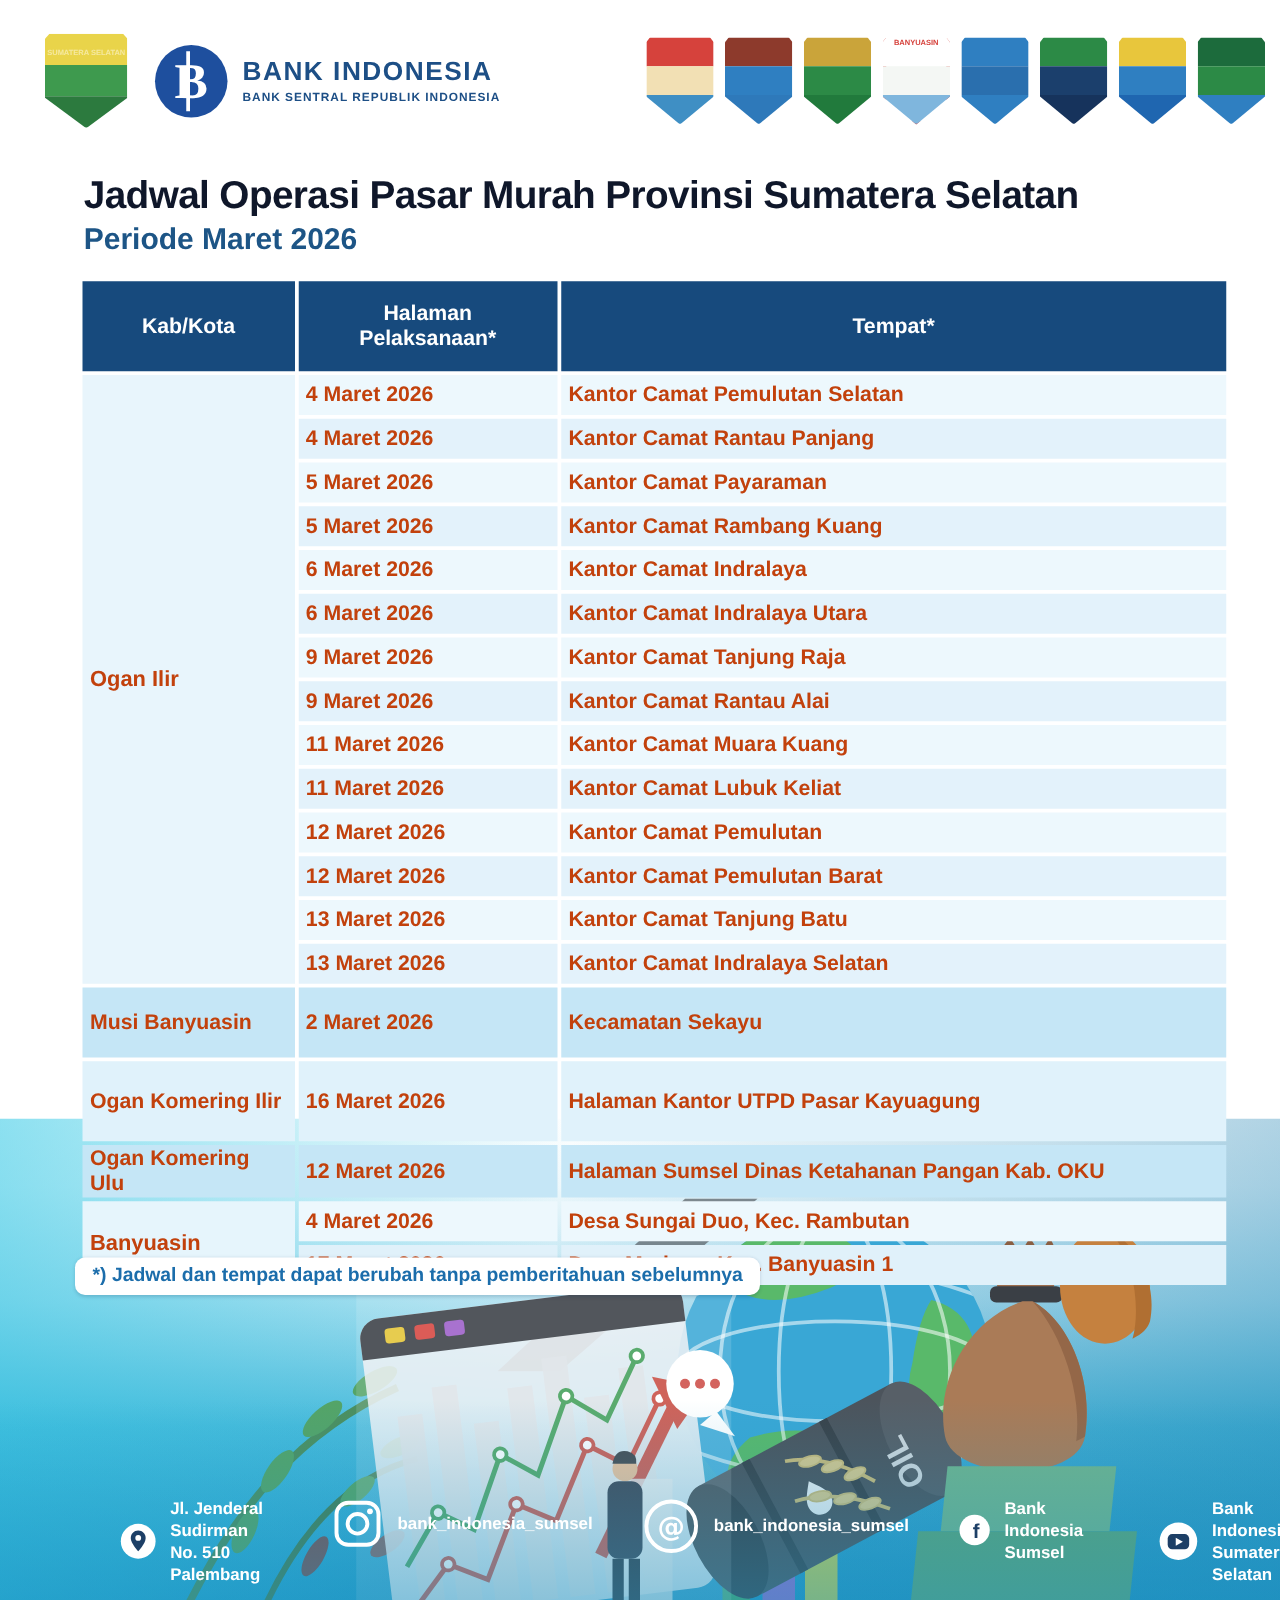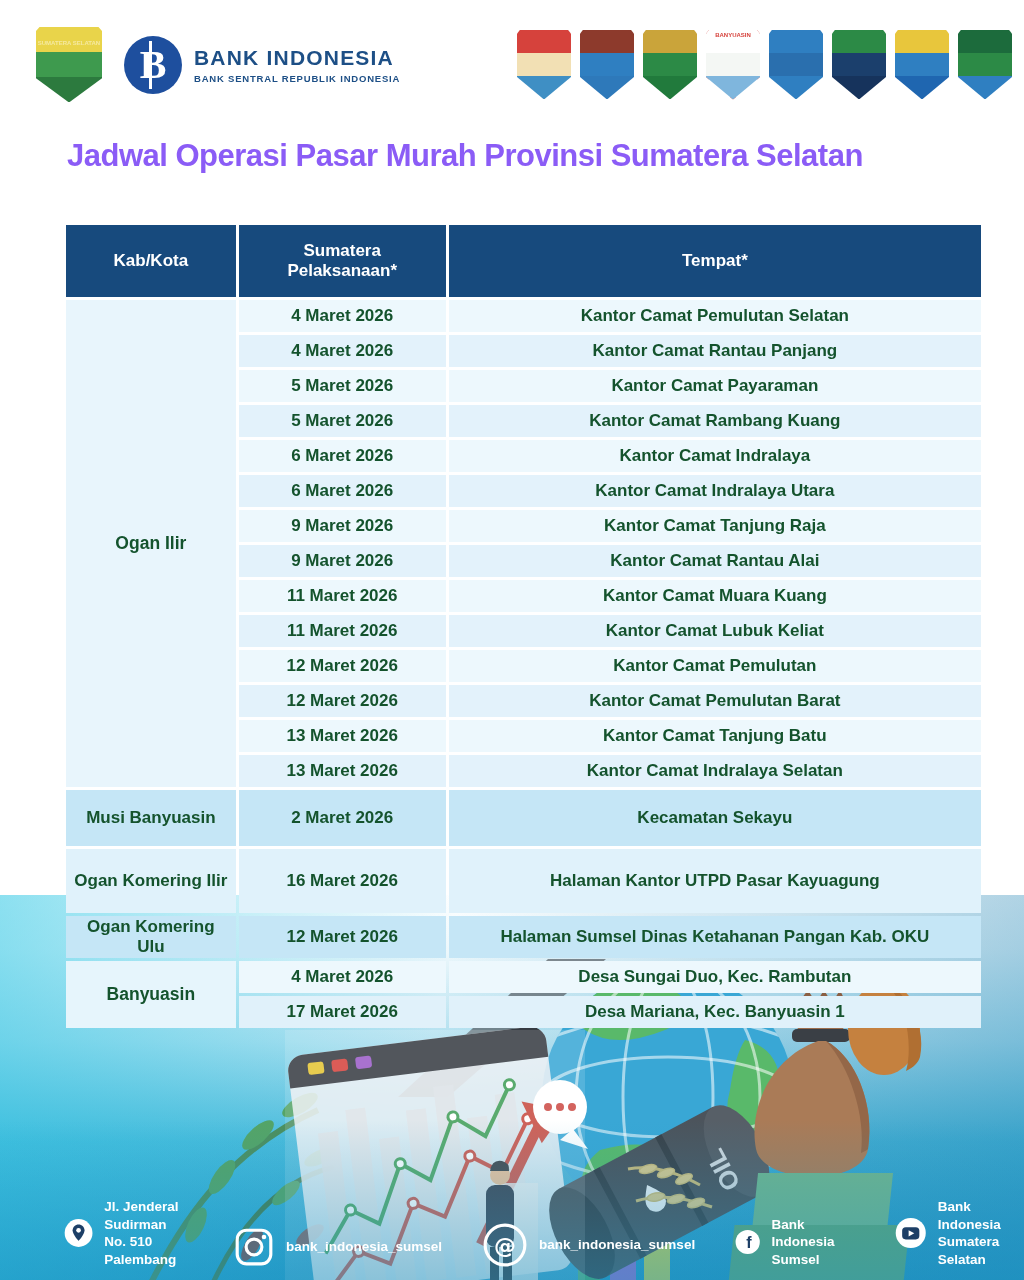--- a/index.html
+++ b/index.html
@@ -32,44 +32,44 @@
                      margin-left:-4px;background:#ffffff;}
   .bi-b{position:relative;font-family:"Liberation Serif",serif;font-weight:bold;
         font-size:40px;color:#ffffff;line-height:1;}
   .bi-name{font-size:21px;font-weight:bold;color:#1d4f86;letter-spacing:1.2px;}
   .bi-tag{font-size:9.5px;font-weight:bold;color:#1d4f86;letter-spacing:.8px;margin-top:3px;}
   .crest-row{display:flex;gap:9px;margin-left:auto;margin-right:12px;}
   .crest-row .crest{width:54px;height:70px;}
 
   
   .title{position:absolute;left:67px;top:138px;z-index:3;font-size:31px;font-weight:bold;
-         color:#8b5cf6;letter-spacing:-.5px;text-align:center;}
+         color:#0f172a;letter-spacing:-.5px;text-align:center;}
   .subtitle{position:absolute;left:67px;top:178px;z-index:3;font-size:24px;font-weight:bold;color:#1d5586;}
 
   
   .sched{position:absolute;left:63px;top:222px;z-index:4;border-collapse:separate;border-spacing:3px;
          table-layout:fixed;width:921px;}
   .sched th{background:#174a7d;color:#ffffff;font-size:17px;font-weight:bold;height:34px;padding:16px;}
-  .sched td{font-size:17px;font-weight:bold;color:#14532d;text-align:center;padding:0 6px;}
+  .sched td{font-size:17px;font-weight:bold;color:#c2410c;text-align:left;padding:0 6px;}
   .c-kab{width:168px;} .c-tgl{width:205px;} .c-tmp{width:527px;}
   tr.g0{height:32px;} tr.g1{height:56px;} tr.g2{height:64px;} tr.g3{height:42px;} tr.g4{height:32px;}
   .g0 td{background:#e3f2fb;} .g0.ra td{background:#edf8fd;}
   td.kab0{background:#e8f5fc !important;font-size:17.5px;}
   .g1 td{background:#c5e6f6;} .g2 td{background:#e0f2fb;} .g3 td{background:#c5e6f6;}
   .g4 td{background:#e0f1fa;} .g4.ra td{background:#edf8fd;}
   td.kab4{background:#e6f5fc !important;font-size:17.5px;}
 
   
   .note{position:absolute;left:60px;top:1006px;z-index:5;background:#ffffff;border-radius:8px;
         padding:6px 14px;font-size:15.5px;font-weight:bold;color:#1b6dab;
         box-shadow:0 1px 3px rgba(0,40,80,.18);}
 
   
-  .footer{position:absolute;left:0;top:1198px;width:1024px;z-index:6;display:flex;align-items:flex-end;
-          justify-content:space-between;padding:0 64px;box-sizing:border-box;gap:40px;}
+  .footer{position:absolute;left:0;top:1198px;width:1024px;z-index:6;display:flex;align-items:flex-start;
+          justify-content:space-between;padding:0 96px;box-sizing:border-box;gap:40px;}
   .f-item{display:flex;align-items:center;gap:11px;}
   .f-text{color:#ffffff;font-size:13.5px;font-weight:bold;line-height:1.3;}
 </style>
 </head>
 <body>
 
 <div class="page">
 
   <div class="bg-bottom"></div>
   <div class="bg-diag"></div>
@@ -262,31 +262,32 @@
       </div>
       <div class="crest">
         <div class="band" style="background: rgb(28, 107, 60);"></div>
         <div class="band" style="background: rgb(44, 138, 70);"></div>
         <div class="band" style="background: rgb(47, 127, 193);"></div>
       </div>
     </div>
   </div>
 
   <div class="title">Jadwal Operasi Pasar Murah Provinsi Sumatera Selatan</div>
+  <div class="subtitle">Periode Maret 2026</div>
 
   <table class="sched">
     <colgroup>
         <col class="c-kab">
         <col class="c-tgl">
         <col class="c-tmp">
       </colgroup>
     <thead>
       <tr>
         <th>Kab/Kota</th>
-        <th>Sumatera Pelaksanaan*</th>
+        <th>Halaman Pelaksanaan*</th>
         <th>Tempat*</th>
       </tr>
     </thead>
     <tbody>
       <tr class="g0 ra">
         <td class="kab0" rowspan="14">Ogan Ilir</td>
         <td>4 Maret 2026</td>
         <td>Kantor Camat Pemulutan Selatan</td>
       </tr>
       <tr class="g0">
@@ -361,20 +362,21 @@
         <td>4 Maret 2026</td>
         <td>Desa Sungai Duo, Kec. Rambutan</td>
       </tr>
       <tr class="g4">
         <td>17 Maret 2026</td>
         <td>Desa Mariana, Kec. Banyuasin 1</td>
       </tr>
     </tbody>
   </table>
 
+  <div class="note">*) Jadwal dan tempat dapat berubah tanpa pemberitahuan sebelumnya</div>
 
   <div class="footer">
 
     <div class="f-item">
       <svg width="46" height="46" viewBox="0 0 44 44">
         <circle cx="22" cy="22" r="21" fill="#ffffff"></circle>
         <path d="M22 9c-5 0-9 4-9 9c0 6.6 9 16 9 16s9-9.4 9-16c0-5-4-9-9-9z" fill="#1d3f66"></path>
         <circle cx="22" cy="18" r="3.5" fill="#ffffff"></circle>
       </svg>
       <div class="f-text">

